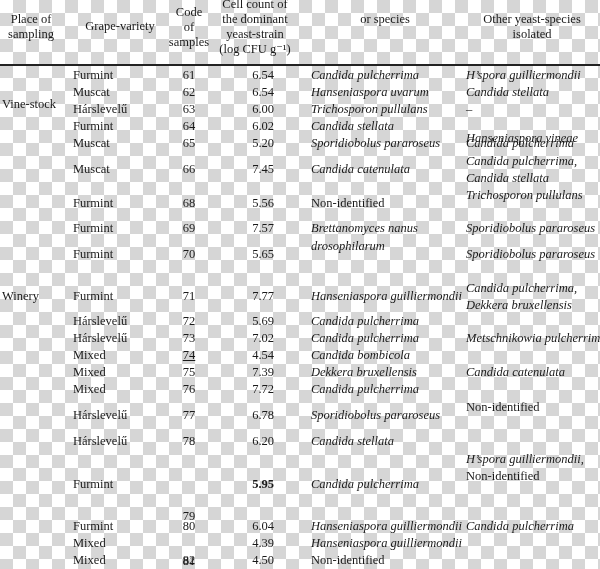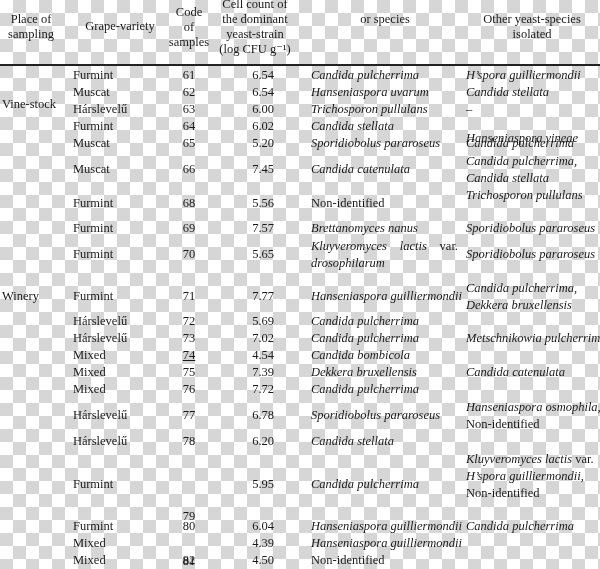--- a/index.html
+++ b/index.html
@@ -154,25 +154,20 @@
         <div class="cell c-other" style="top: 220px;">
           <div><i>Sporidiobolus pararoseus</i></div>
         </div>
       </div>
       <div>
         <div class="cell c-place" style="top: 246px;"></div>
         <div class="cell c-grape" style="top: 246px;">Furmint</div>
         <div class="cell c-code" style="top: 246px;">70</div>
         <div class="cell c-count" style="top: 246px;">5.65</div>
         <div class="cell c-dom" style="top: 237.5px;">
-          <div class="just">
-            <i>Kluyveromyces</i>
-            <i>lactis</i>
-            <span>var.</span>
-          </div>
           <div><i>drosophilarum</i></div>
         </div>
         <div class="cell c-other" style="top: 246px;">
           <div><i>Sporidiobolus pararoseus</i></div>
         </div>
       </div>
       <div>
         <div class="cell c-place" style="top: 288px;">Winery</div>
         <div class="cell c-grape" style="top: 288px;">Furmint</div>
         <div class="cell c-code" style="top: 288px;">71</div>
@@ -238,43 +233,41 @@
       </div>
       <div>
         <div class="cell c-place" style="top: 407px;"></div>
         <div class="cell c-grape" style="top: 407px;">Hárslevelű</div>
         <div class="cell c-code" style="top: 407px;">77</div>
         <div class="cell c-count" style="top: 407px;">6.78</div>
         <div class="cell c-dom" style="top: 407px;">
           <div><i>Sporidiobolus pararoseus</i></div>
         </div>
         <div class="cell c-other" style="top: 398.5px;">
-          <div><i>Hanseniaspora osmophila,</i></div>
           <div><span>Non-identified</span></div>
         </div>
       </div>
       <div>
         <div class="cell c-place" style="top: 433px;"></div>
         <div class="cell c-grape" style="top: 433px;">Hárslevelű</div>
         <div class="cell c-code" style="top: 433px;">78</div>
         <div class="cell c-count" style="top: 433px;">6.20</div>
         <div class="cell c-dom" style="top: 433px;">
           <div><i>Candida stellata</i></div>
         </div>
       </div>
       <div>
         <div class="cell c-place" style="top: 476px;"></div>
         <div class="cell c-grape" style="top: 476px;">Furmint</div>
         <div class="cell c-code" style="top: 476px; margin-top: 32px;">79</div>
-        <div class="cell c-count" style="top: 476px;">5.95</div>
+        <div class="cell c-count" style="top: 476px; font-weight: bold;">5.95</div>
         <div class="cell c-dom" style="top: 476px;">
           <div><i>Candida pulcherrima</i></div>
         </div>
         <div class="cell c-other" style="top: 450.5px;">
-          <div><i>Kluyveromyces lactis </i><span>var.</span></div>
           <div><i>H’spora guilliermondii,</i></div>
           <div><span>Non-identified</span></div>
         </div>
       </div>
       <div>
         <div class="cell c-place" style="top: 518px;"></div>
         <div class="cell c-grape" style="top: 518px;">Furmint</div>
         <div class="cell c-code" style="top: 518px;">80</div>
         <div class="cell c-count" style="top: 518px;">6.04</div>
         <div class="cell c-dom" style="top: 518px;">

